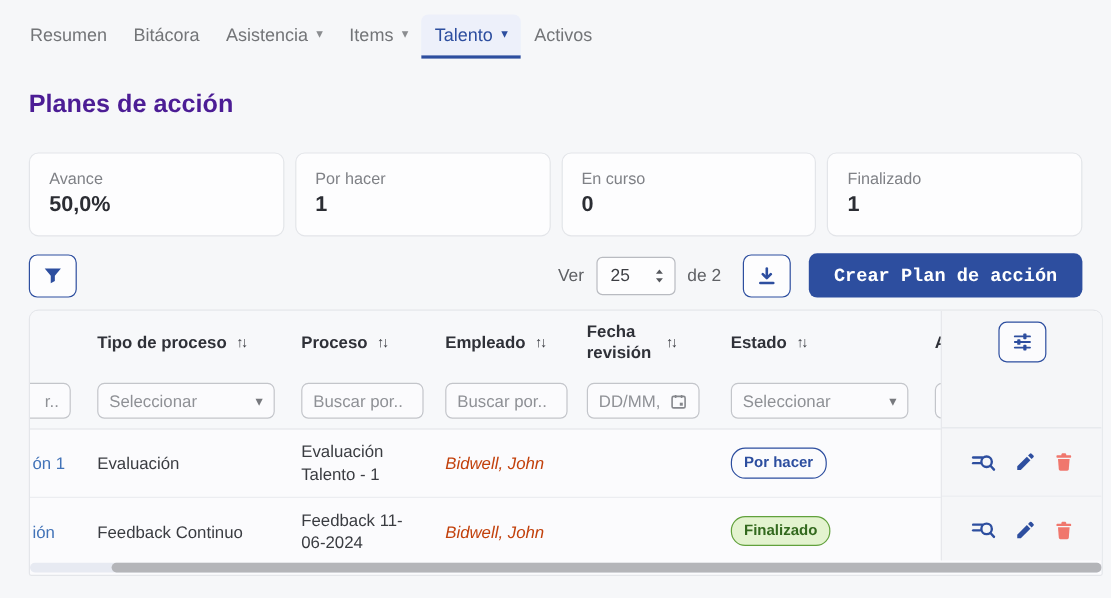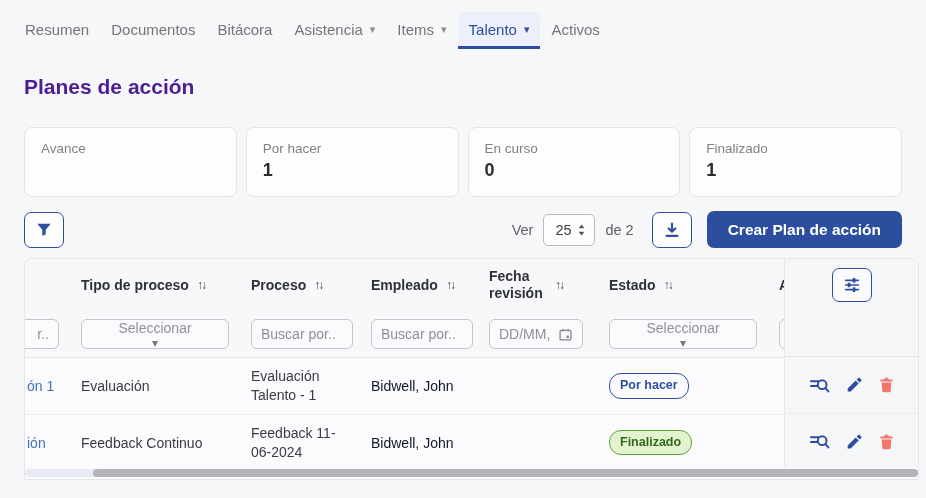--- a/index.html
+++ b/index.html
@@ -33,28 +33,28 @@
   .card-value { font-size:18px; font-weight:700; color:#2b2d33; margin-top:4px; }
 
   
   .toolbar { display:flex; align-items:center; justify-content:space-between; margin:14px 24px 10px; }
   .icon-btn {
     width:40px; height:36px; background:#fdfdfe; border:1.5px solid #2d4e9f; border-radius:7px;
     display:flex; align-items:center; justify-content:center; cursor:pointer;
   }
   .toolbar-right { display:flex; align-items:center; gap:10px; font-size:14.5px; color:#5f6165; }
   .select-sm {
-    width:52px; height:32px; border:1px solid #b9bbc1; border-radius:5px; background:#fdfdfe;
+    width:66px; height:32px; border:1px solid #b9bbc1; border-radius:5px; background:#fdfdfe;
     display:flex; align-items:center; justify-content:space-between; padding:0 8px 0 11px;
     font-size:14.5px; color:#3c3e43; cursor:pointer;text-align:right;
   }
   .primary-btn {
     height:37px; padding:0 21px; margin-left:5px;
     background:#2d4e9f; color:#ffffff; font-size:15.5px; font-weight:700;
-    font-family:Liberation Sans, sans-serif;
+    font-family:Liberation Mono, monospace;
     border:none; border-radius:7px; cursor:pointer;
   }
 
   
   .table-wrap {
     position:relative; margin:0 7px 0 24px; height:222px;
     background:#fbfbfd; border:1px solid #e4e6ea; border-radius:8px 8px 2px 2px; overflow:hidden;
   }
   .table-head-bg { background:#f7f8fa; border-bottom:1px solid #e4e6ea; }
   .grid-row { display:flex; }
@@ -70,31 +70,31 @@
   .th { display:flex; align-items:center; gap:8px; }
   .sort { font-size:12px; letter-spacing:-2px; color:#3c3e44; font-weight:400; cursor:pointer; }
   .th-wrap-label { width:58px; line-height:1.2; }
 
   .tfilter { height:46px; align-items:center; }
   .fbox {
     height:30px; border:1px solid #c3c5ca; border-radius:6px; background:#fbfbfd;
     display:flex; align-items:center; padding:0 9px; font-size:14px; color:#8f9196;
     cursor:text; white-space:nowrap; overflow:hidden;
   }
-  .fselect { justify-content:space-between; cursor:pointer; width:148px;flex-direction:column; }
+  .fselect { justify-content:space-between; cursor:pointer; width:148px; }
   .fselect .caret { color:#77797e; font-size:12px; }
   .ftext { width:102px; }
   .fdate { width:94px; justify-content:space-between; }
   .fclip { width:58px; margin-left:-24px; justify-content:flex-end; }
   .favclip { width:70px; }
 
   .trow { height:56px; align-items:center; font-size:14px; color:#3a3c41; }
   .trow + .trow { border-top:1px solid #ecedf1; }
   .cell-wrap { line-height:1.35; }
-  .link { color:#0f172a; cursor:pointer; }
+  .link { color:#c2410c; cursor:pointer;font-style:italic; }
   .frag-link { padding-left:2px; color:#4273b8; cursor:pointer; }
 
   .badge {
     display:inline-block; padding:3px 10px 4px; border-radius:12px;
     font-size:12.5px; font-weight:700; line-height:1.3; cursor:default;
   }
   .badge[data-kind="blue"] { color:#2d4e9f; border:1.5px solid #2d4e9f; background:transparent; }
   .badge[data-kind="green"] { color:#33691e; border:1.5px solid #61a13c; background:#e3f3cf; }
 
   
@@ -118,23 +118,20 @@
   .hscroll .thumb { position:absolute; top:2px; bottom:2px; left:68px; right:0; background:#b4b5b9; border-radius:4px; cursor:pointer; }
 </style>
 </head>
 <body>
 
 <nav class="nav">
   <div class="tab">
       <span>Resumen</span>
     </div>
   <div class="tab">
-      <span>Documentos</span>
-    </div>
-  <div class="tab">
       <span>Bitácora</span>
     </div>
   <div class="tab">
       <span>Asistencia</span>
       <span class="caret">▾</span>
     </div>
   <div class="tab">
       <span>Items</span>
       <span class="caret">▾</span>
     </div>
@@ -145,20 +142,21 @@
   <div class="tab">
       <span>Activos</span>
     </div>
 </nav>
 
 <h1 class="page-title">Planes de acción</h1>
 
 <section class="cards">
   <div class="card">
     <div class="card-label">Avance</div>
+    <div class="card-value">50,0%</div>
   </div>
   <div class="card">
     <div class="card-label">Por hacer</div>
     <div class="card-value">1</div>
   </div>
   <div class="card">
     <div class="card-label">En curso</div>
     <div class="card-value">0</div>
   </div>
   <div class="card">

